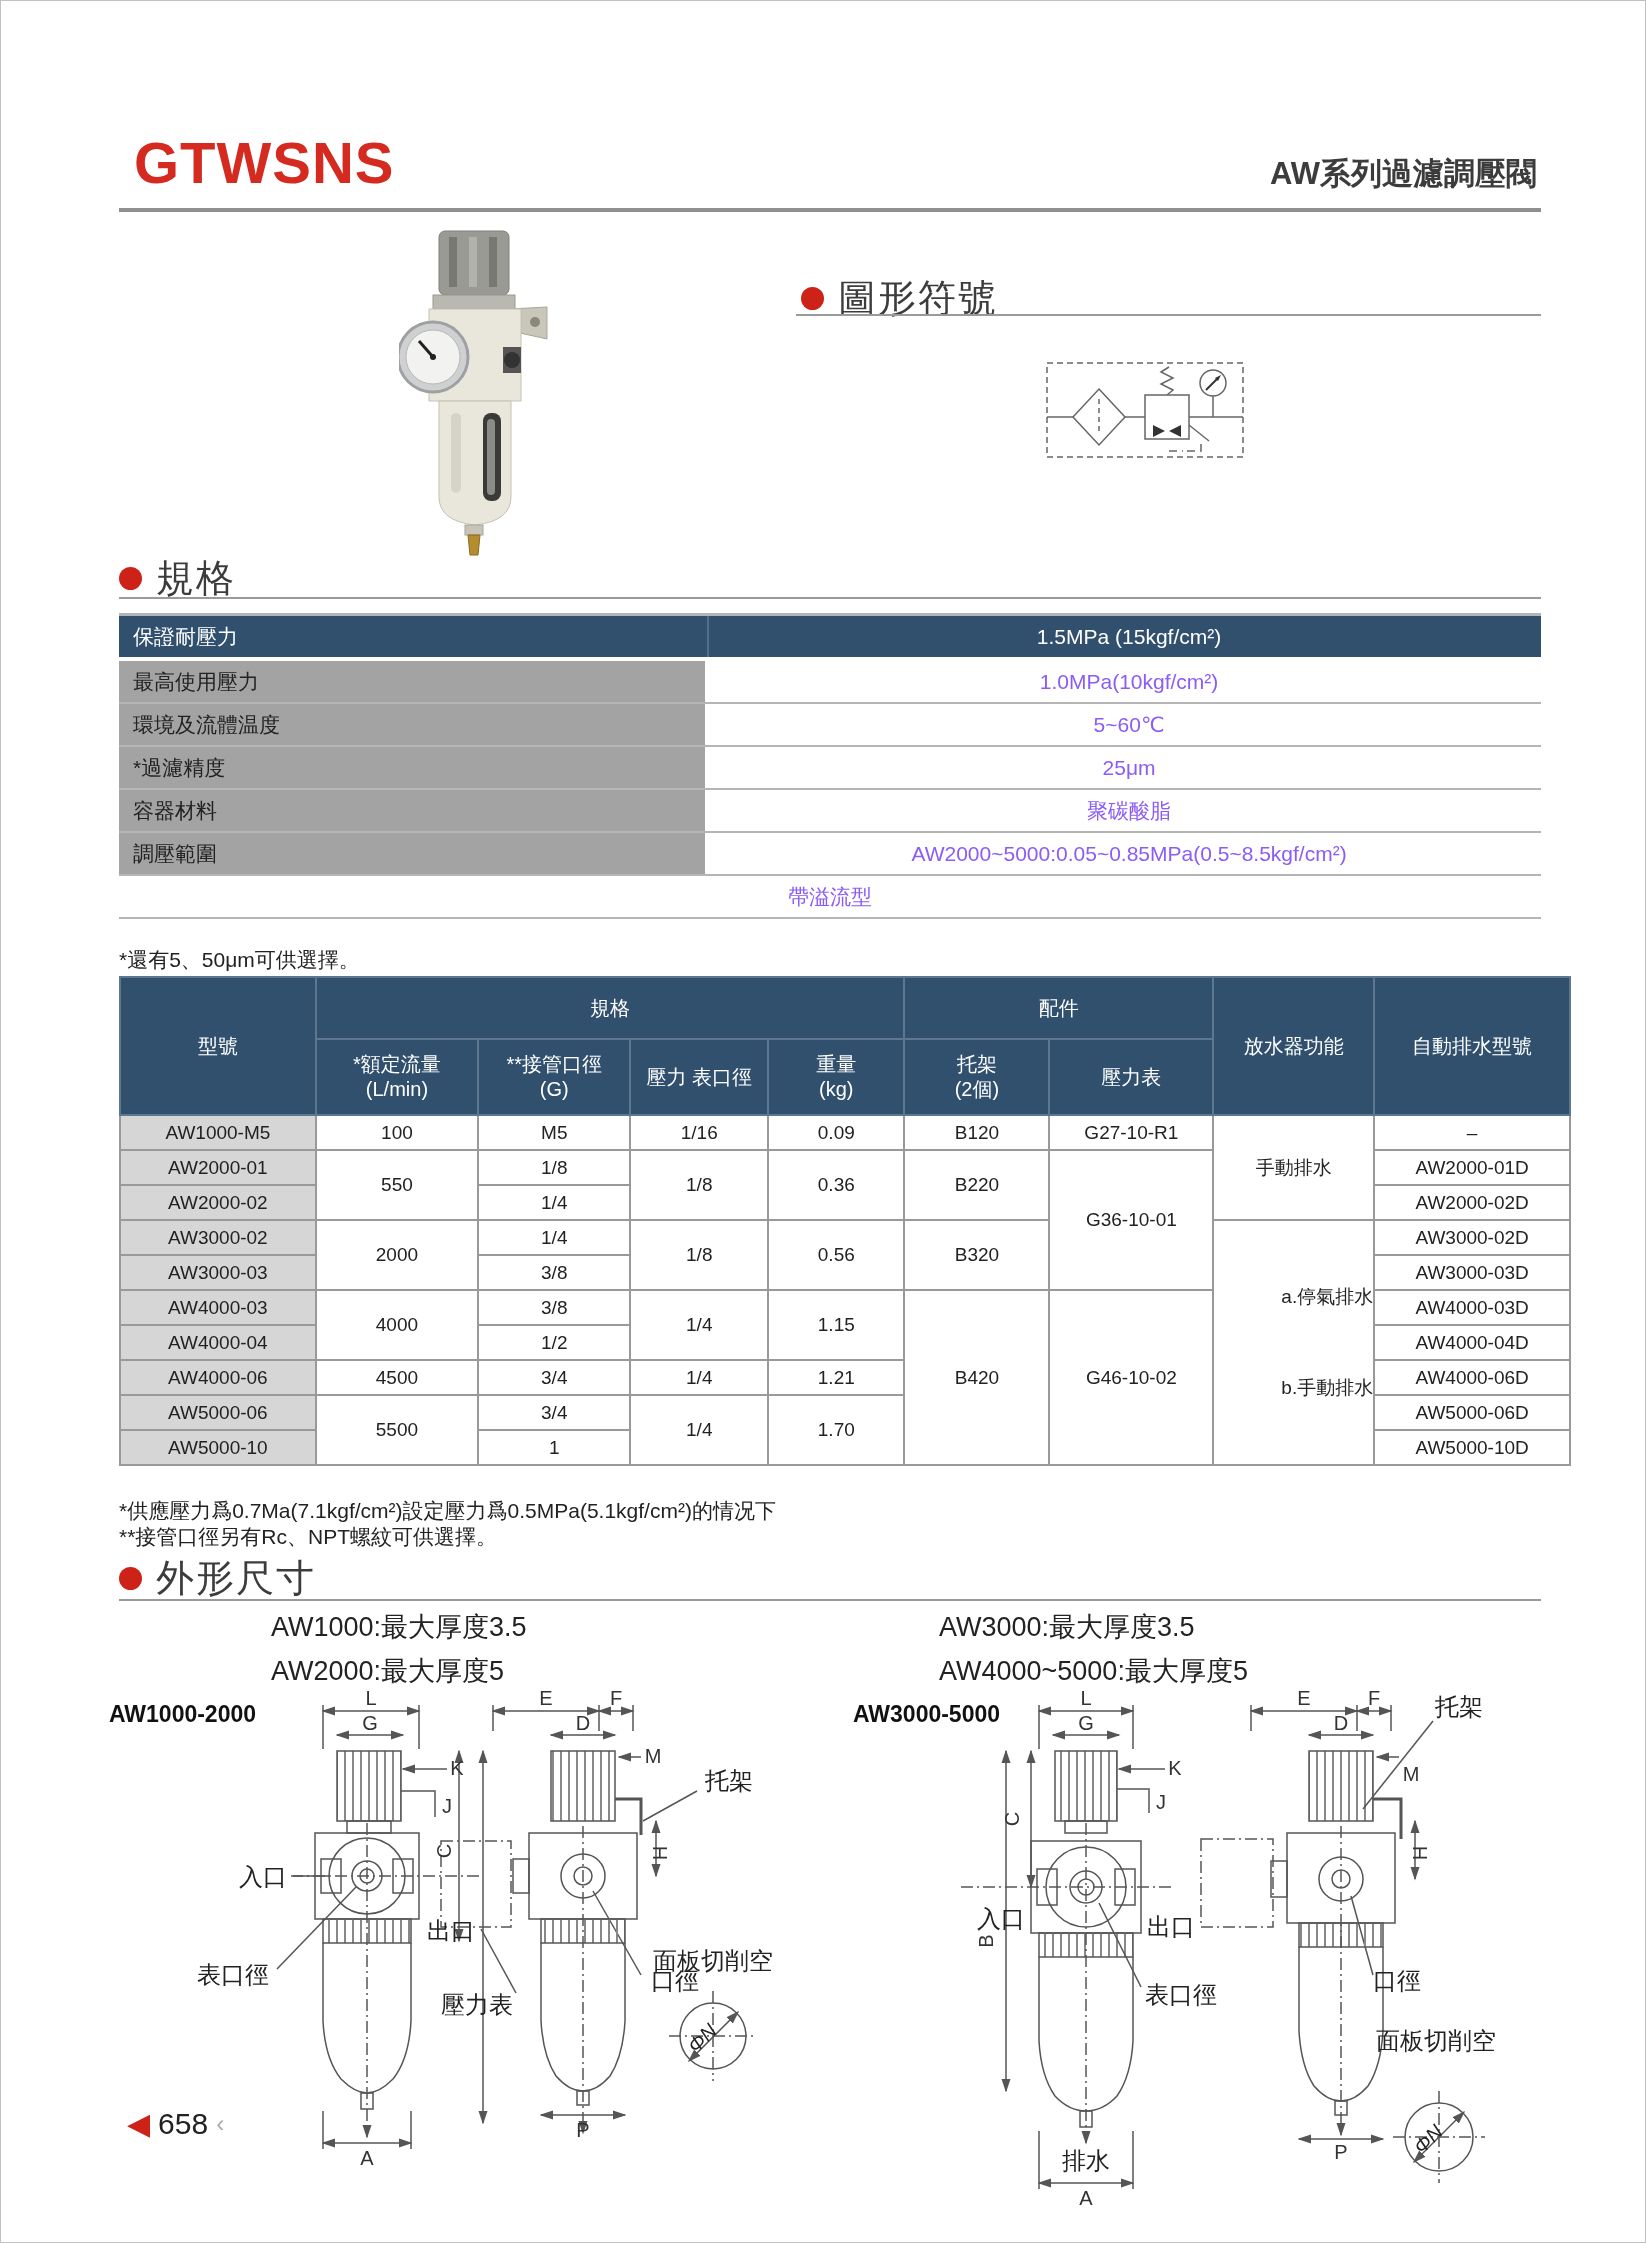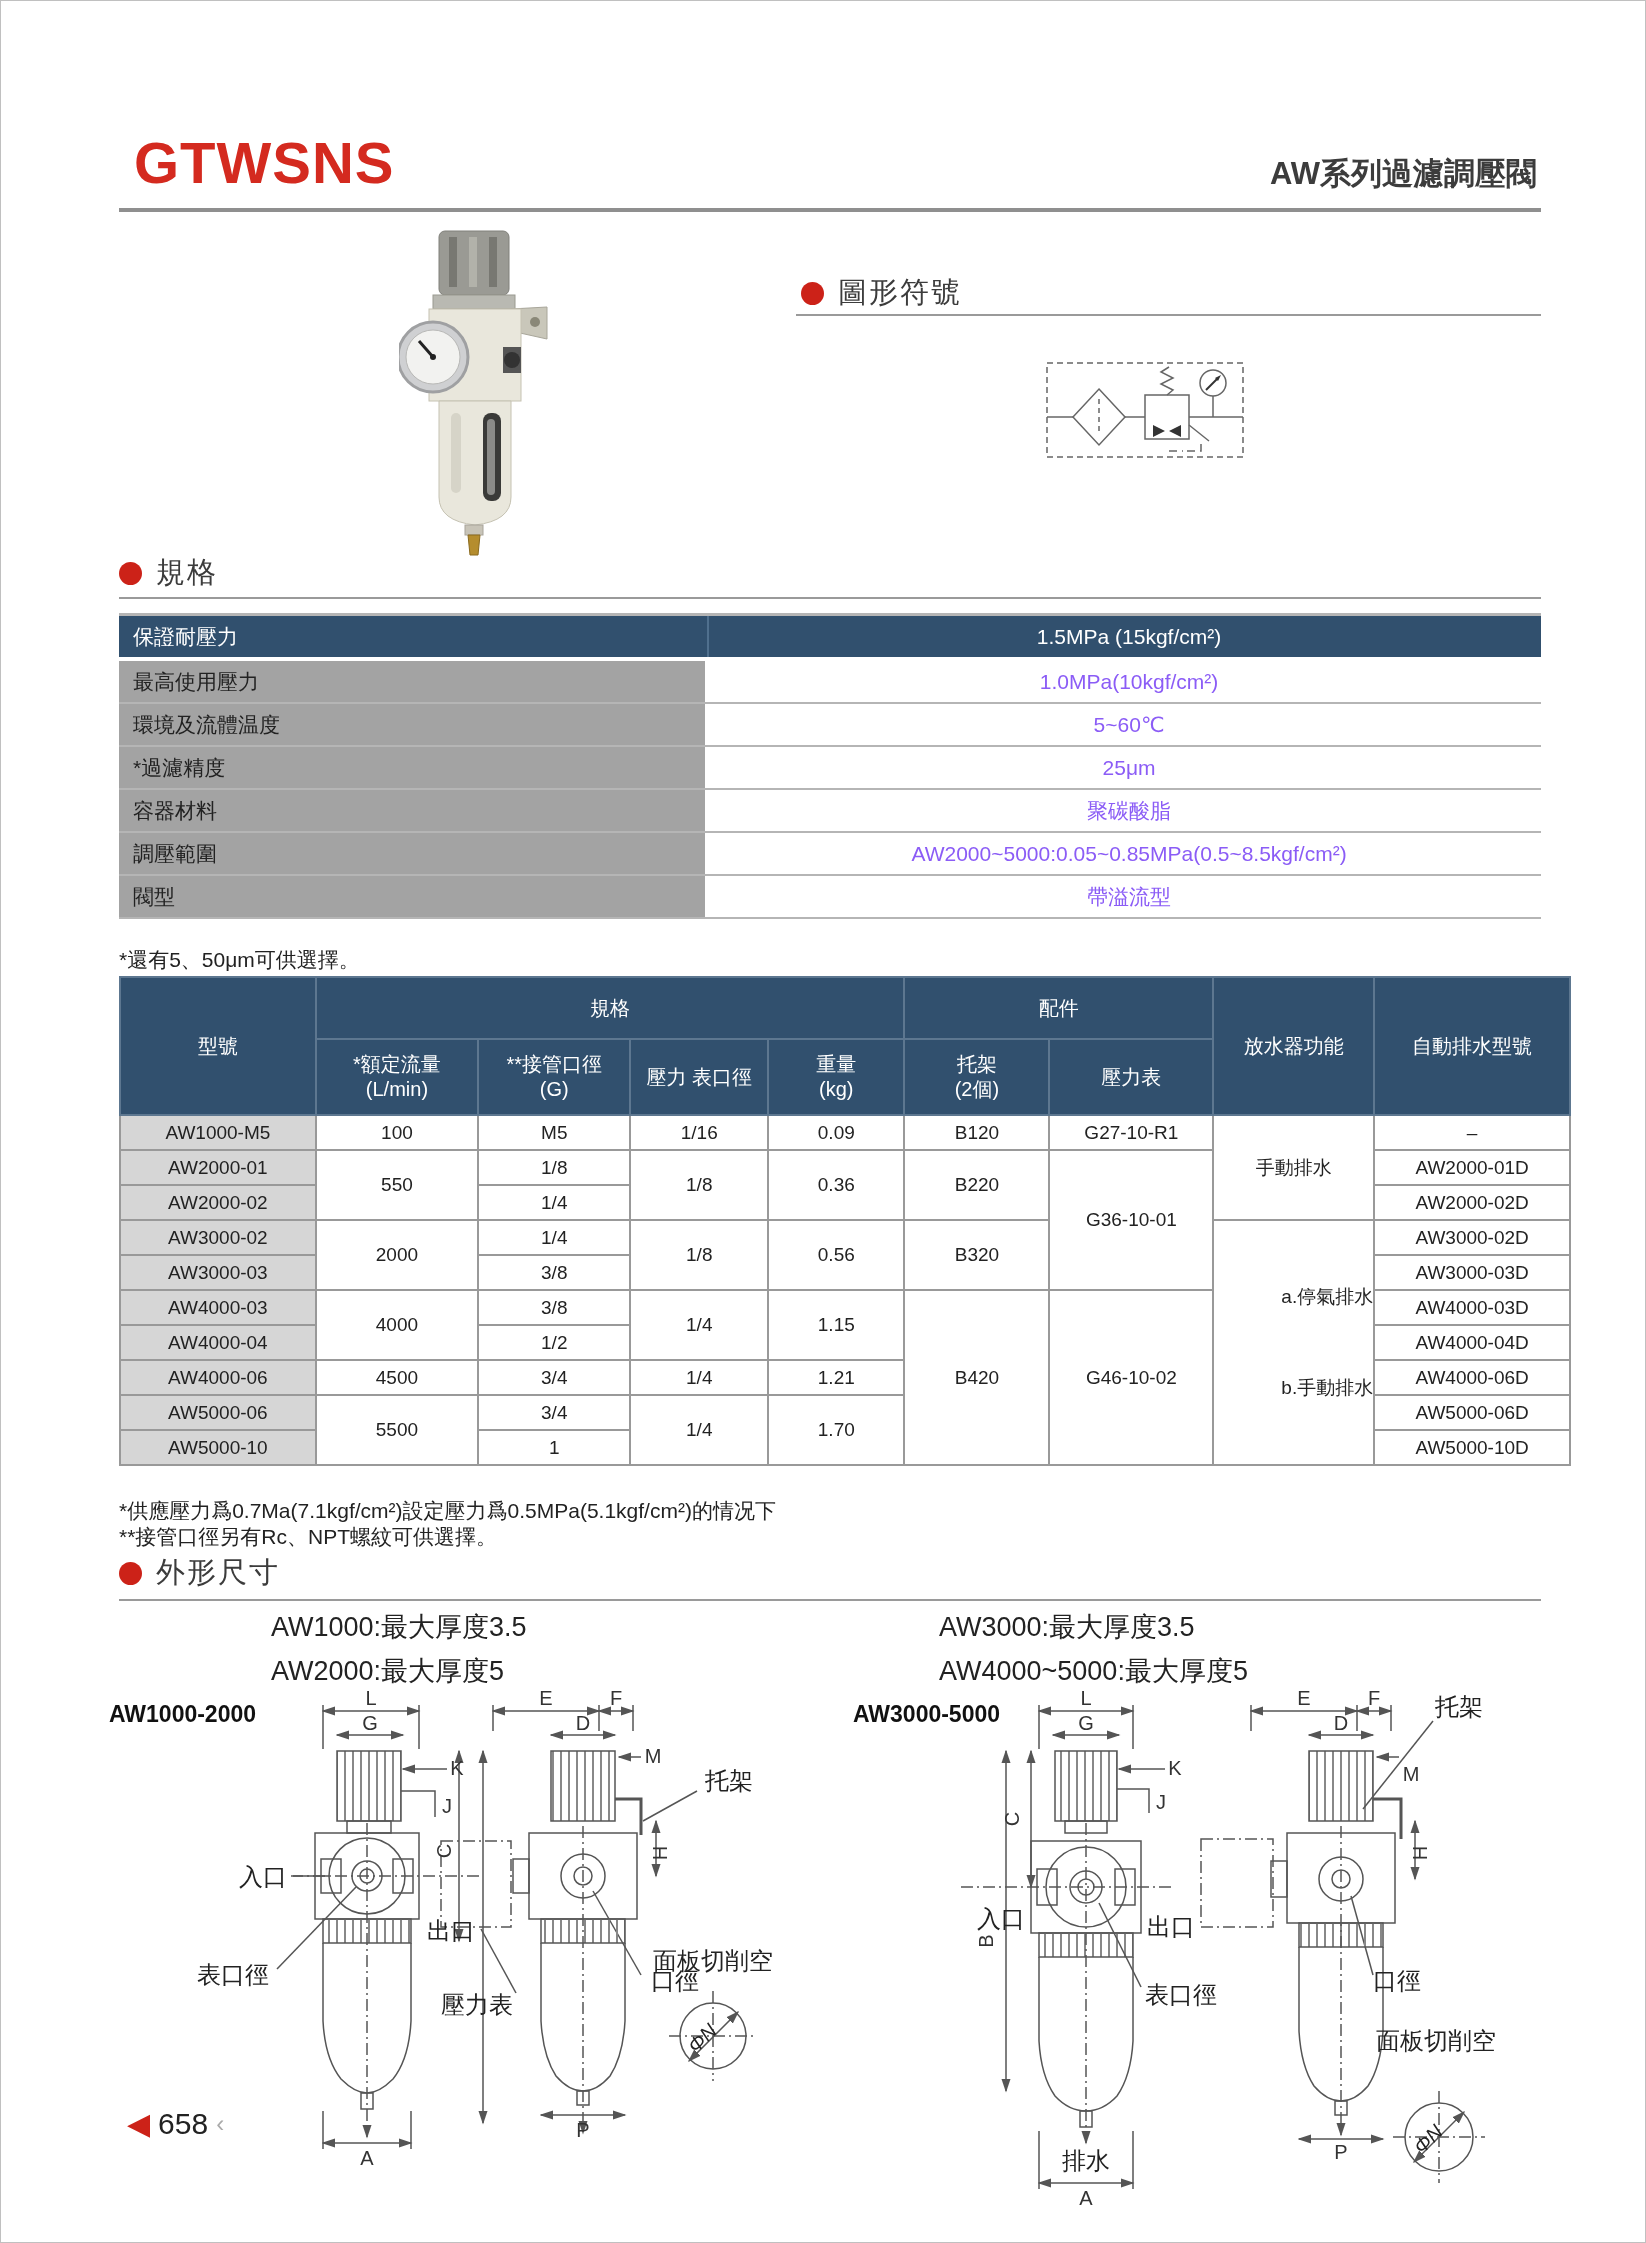--- a/index.html
+++ b/index.html
@@ -7,21 +7,21 @@
   .page{position:relative;width:1646px;height:2243px;background:#fff;margin:0 auto;
         border:1px solid #c0c0c0;box-sizing:border-box;overflow:hidden;}
   
   .logo{position:absolute;left:133px;top:128px;font-size:58px;font-weight:900;
         color:#d42a1f;letter-spacing:1px;font-family:"Liberation Sans",sans-serif;}
   .doc-title{position:absolute;right:108px;top:152px;font-size:31px;font-weight:bold;color:#3c3c3c;}
   .header-rule{position:absolute;left:118px;top:207px;width:1422px;height:4px;background:#8f8f8f;}
   
   .sec-head{position:absolute;display:flex;align-items:center;gap:14px;}
   .sec-dot{width:23px;height:23px;border-radius:50%;background:#cc2218;}
-  .sec-text{font-size:29px;color:#3c3c3c;letter-spacing:2px;}
+  .sec-text{font-size:38px;color:#3c3c3c;letter-spacing:2px;}
   .sec-rule{position:absolute;height:2px;background:#9a9a9a;}
   
   .spec{position:absolute;left:118px;top:612px;width:1422px;border-top:3px solid #b5b5b5;}
   .spec-row{display:flex;height:41px;border-bottom:2px solid #b5b5b5;font-size:21px;gap:8px;}
   .spec-label{width:41.5%;background:#a3a3a3;display:flex;align-items:center;
               padding-left:14px;box-sizing:border-box;border-right:4px solid #fff;color:#222;}
   .spec-value{flex:1;display:flex;align-items:center;justify-content:center;color:#8b5cf6;}
   .spec-row.dark{background:#31506e;border-bottom:4px solid #fff;}
   .spec-row.dark .spec-label{background:#31506e;color:#fff;border-right:2px solid #50708e;}
   .spec-row.dark .spec-value{color:#fff;}
@@ -132,21 +132,20 @@
     </div>
     <div class="spec-row">
       <div class="spec-label">容器材料</div>
       <div class="spec-value">聚碳酸脂</div>
     </div>
     <div class="spec-row">
       <div class="spec-label">調壓範圍</div>
       <div class="spec-value">AW2000~5000:0.05~0.85MPa(0.5~8.5kgf/cm²)</div>
     </div>
     <div class="spec-row">
-      <div class="spec-label">閥型</div>
       <div class="spec-value">帶溢流型</div>
     </div>
   </div>
   <div class="footnote" style="left:118px;top:945px">*還有5、50μm可供選擇。</div>
 
   <table class="main">
     <colgroup>
       <col style="width:13.5%">
         <col style="width:11.2%">
         <col style="width:10.5%">

